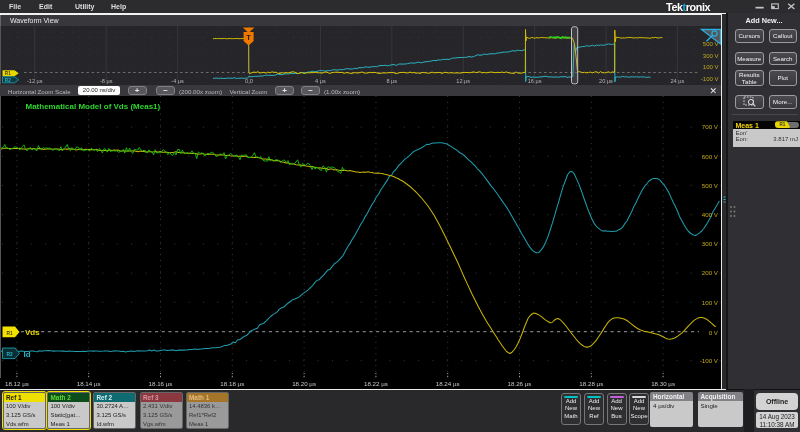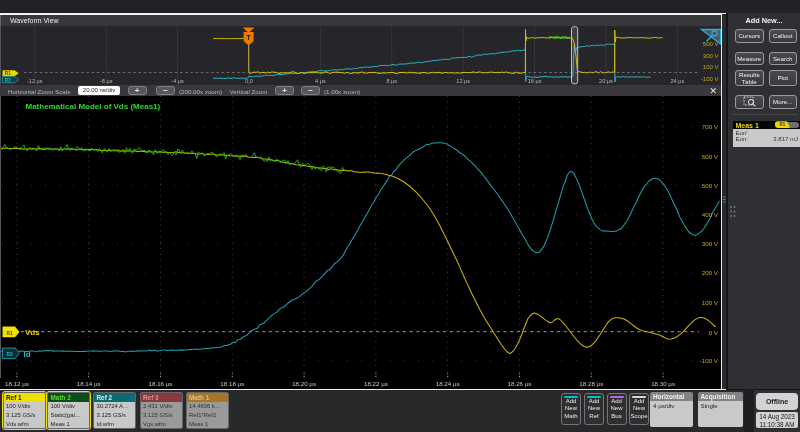--- a/index.html
+++ b/index.html
@@ -44,20 +44,33 @@
 #measpanel{position:absolute;left:5px;top:107.5px;width:67.5px;height:26.5px;}
 #meashead{height:8.5px;background:#050505;position:relative;}
 #meashead b{position:absolute;left:2.5px;top:1px;color:#f2d400;font-size:7px;}
 #measbody{height:18px;background:#c9c9c9;font-size:6px;color:#333;padding:1px 2.5px 0 2.5px;}
 #offline{position:absolute;left:28px;top:379.5px;width:42px;height:17px;background:#d3d3d3;border-radius:4px;text-align:center;line-height:17px;font-size:7px;font-weight:bold;color:#1b1b1b;}
 #dtime{position:absolute;left:28px;top:398.5px;width:42px;height:16.5px;background:#d3d3d3;border-radius:2px;text-align:center;font-size:6.3px;color:#1b1b1b;line-height:8px;padding-top:1px;}
 #sideline{position:absolute;left:0;top:375.5px;width:100%;height:1.5px;background:#131313;}
 </style></head>
 <body>
 <div id="app">
+<div class="abs" id="menubar">
+  <span class="menuitem" style="left:9px">File</span>
+  <span class="menuitem" style="left:39px">Edit</span>
+  <span class="menuitem" style="left:75px">Utility</span>
+  <span class="menuitem" style="left:111px">Help</span>
+  <span class="abs" style="left:666px;top:0.5px;font-size:10.8px;font-weight:bold;color:#fff;letter-spacing:-0.4px">Tek<span style="color:#12a7e0">t</span>ronix</span>
+  <svg class="abs" style="left:748px;top:0" width="52" height="13" viewBox="0 0 52 13">
+    <rect x="7.5" y="6.8" width="8.2" height="1.7" fill="#c4c4c4"></rect>
+    <rect x="23.7" y="3.9" width="6.6" height="4.7" fill="none" stroke="#c4c4c4" stroke-width="1.1"></rect>
+    <rect x="23.7" y="6.1" width="3.1" height="2.5" fill="#c4c4c4"></rect>
+    <path d="M40.2 3.7 L46.4 9.1 M46.4 3.7 L40.2 9.1" stroke="#c4c4c4" stroke-width="1.3"></path>
+  </svg>
+</div>
 <div class="abs" id="whiteline"></div>
 <div class="abs" id="tabrow">
       <span>Waveform View</span>
     </div>
 <div class="abs" id="overview">
 <svg width="726" height="58.5" viewBox="0 0 726 58.5">
   <rect x="0" y="0" width="726" height="58.5" fill="#26262a"></rect>
 
   <line x1="34.8" y1="0" x2="34.8" y2="58.5" stroke="#3b3b3f" stroke-width="0.8"></line>
         <line x1="106.2" y1="0" x2="106.2" y2="58.5" stroke="#3b3b3f" stroke-width="0.8"></line>

